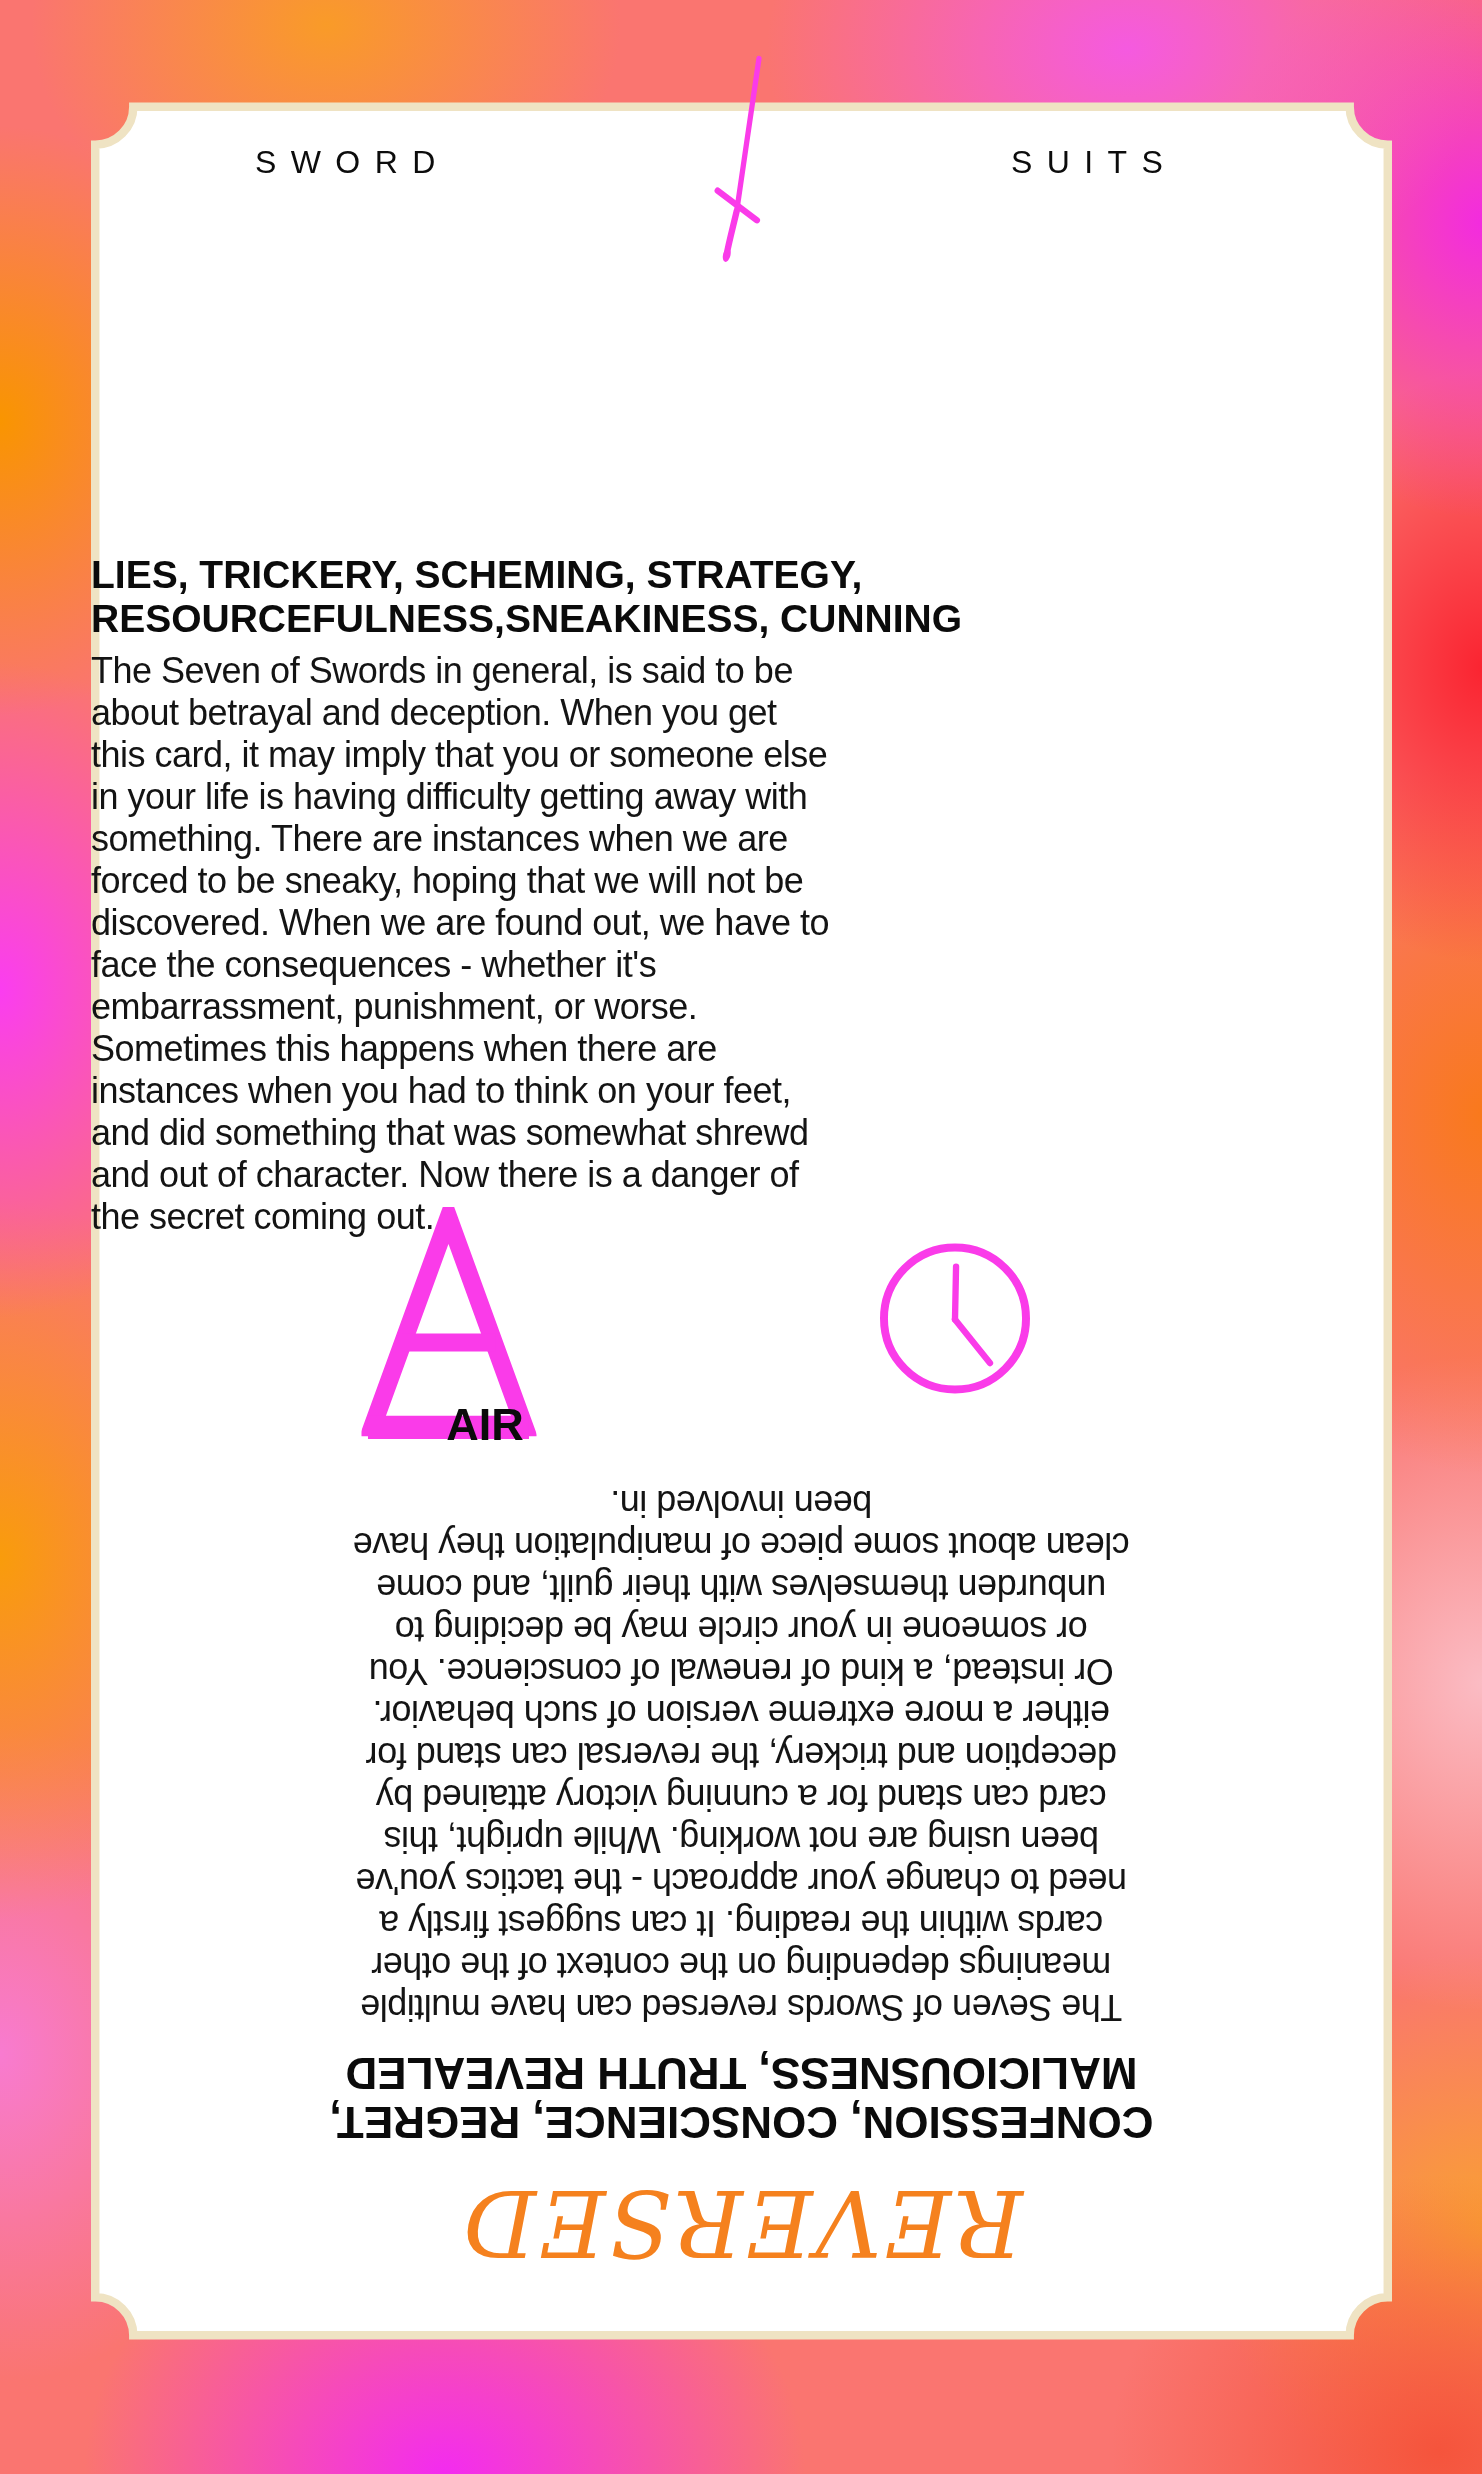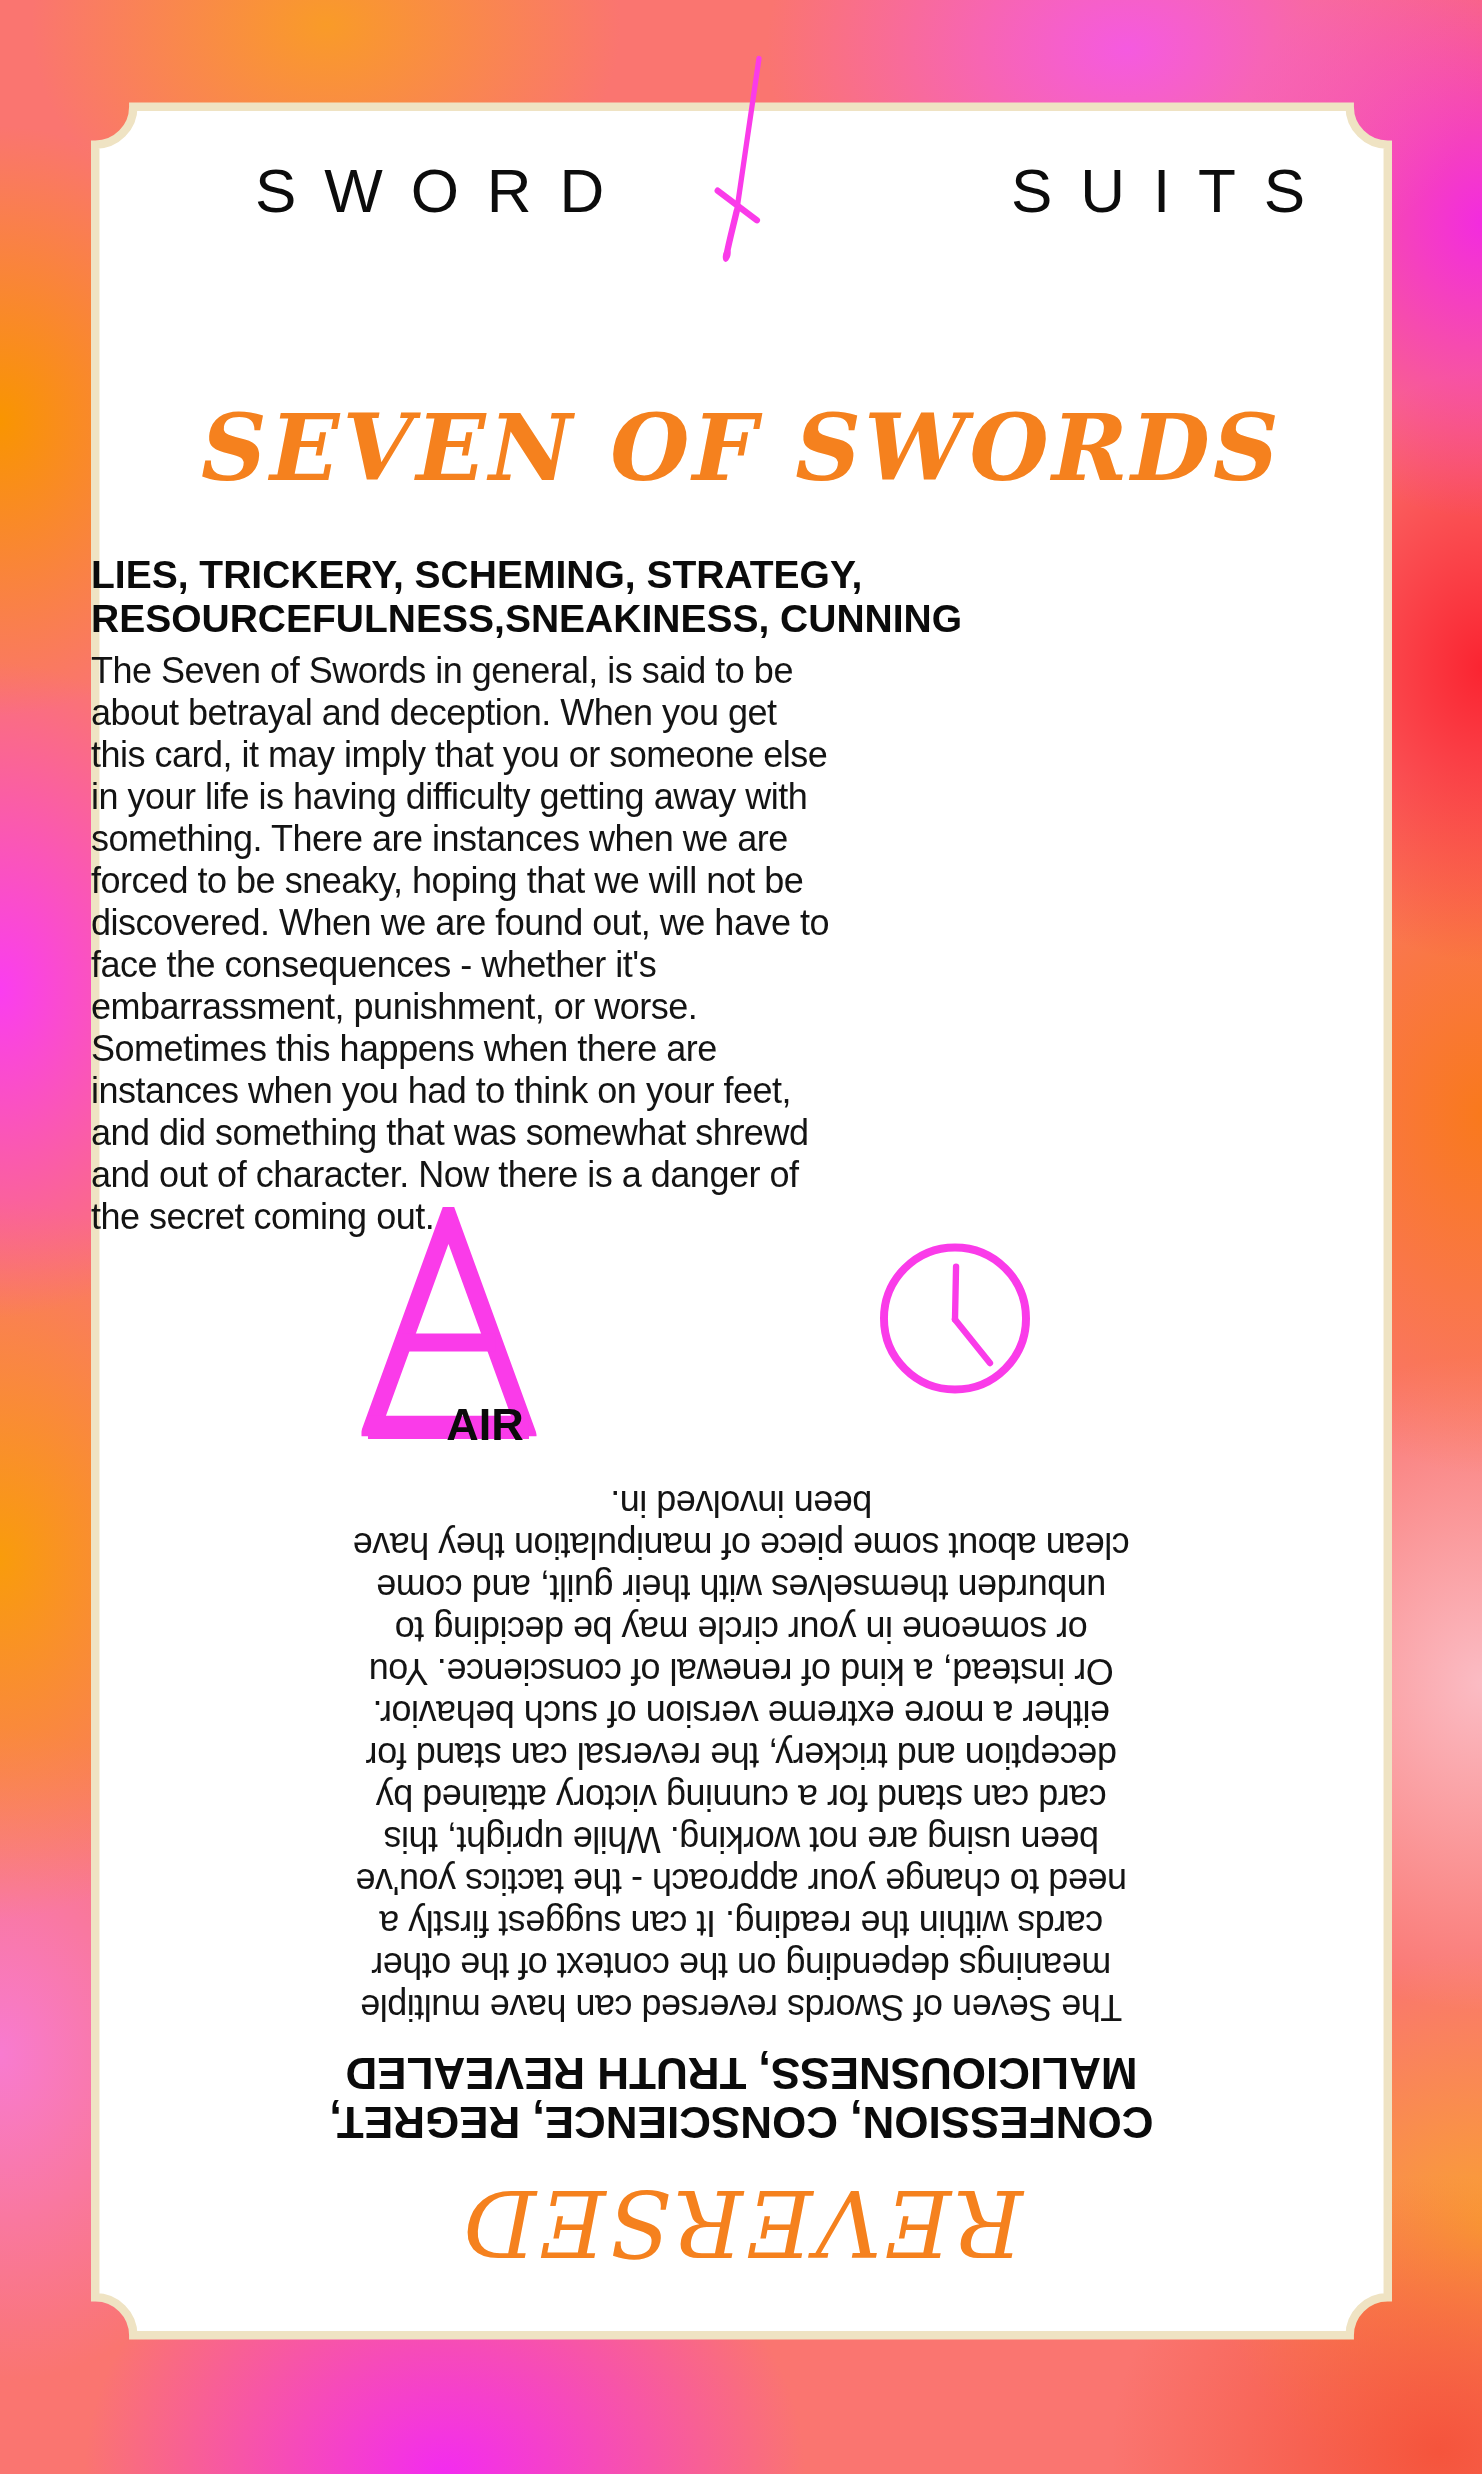--- a/index.html
+++ b/index.html
@@ -26,22 +26,22 @@
       radial-gradient(476px 476px at 100% 90%,#f9a033 0%, rgba(249,160,51,0) 58%);
   }
   .card-frame { position:absolute; left:91px; top:102px; }
   .card-content {
     position:absolute; left:91px; top:102px;
     width:1301px; height:2238px;
   }
   .centered-abs { position:absolute; transform:translateX(-50%); }
 
   .header-word {
-    position:absolute; top:53px;
-    font-size:62px; letter-spacing:0.45em; color:#0c0c0c;
+    position:absolute; top:42px;
+    font-size:32px; letter-spacing:0.45em; color:#0c0c0c;
     white-space:nowrap;
   }
   .card-title {
     position:absolute; top:233px; left:0; width:100%;
     text-align:center;
     font-family:"DejaVu Serif", serif; font-style:italic;
     font-size:91px; line-height:1.15; letter-spacing:3.2px;
     white-space:nowrap;
   }
   .keywords {
@@ -100,21 +100,20 @@
       <g fill="none" stroke="#FA3BE9" stroke-linecap="round">
         <path d="M104 8 C94 80 74 210 62 296" stroke-width="10"></path>
         <path d="M62 296 C55 326 47 356 43 378" stroke-width="12"></path>
         <path d="M26 258 L100 314" stroke-width="12"></path>
       </g>
       <ellipse cx="43" cy="380" rx="7" ry="13" fill="#FA3BE9" transform="rotate(14 43 380)"></ellipse>
     </svg>
 
     <span class="header-word" style="left:920px;">SUITS</span>
 
-    <h1 class="card-title" style="color:#F5811E;">SEVEN OF SWORDS</h1>
 
     <p class="keywords">LIES, TRICKERY, SCHEMING, STRATEGY,
 RESOURCEFULNESS,SNEAKINESS, CUNNING</p>
 
     <p class="body-text">The Seven of Swords in general, is said to be
 about betrayal and deception. When you get
 this card, it may imply that you or someone else
 in your life is having difficulty getting away with
 something. There are instances when we are
 forced to be sneaky, hoping that we will not be

